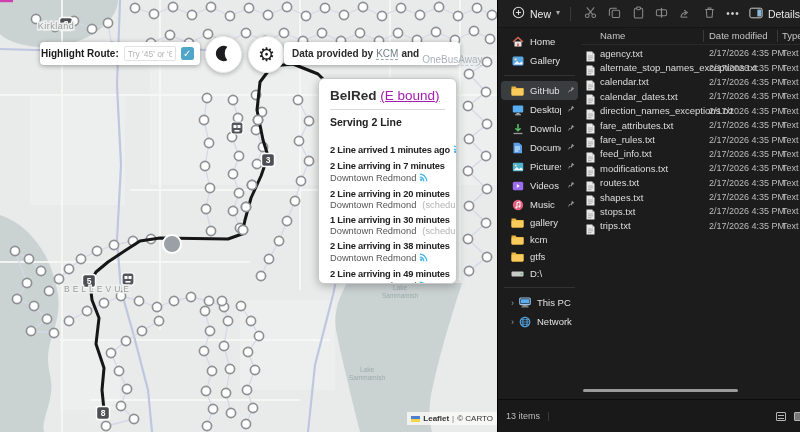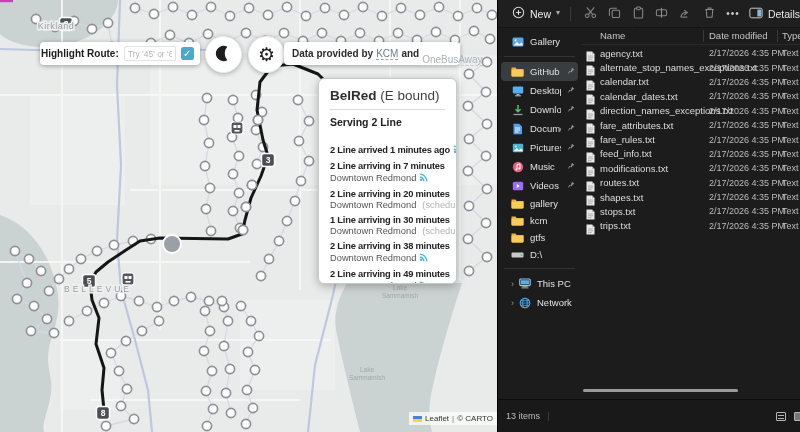--- a/index.html
+++ b/index.html
@@ -30,36 +30,36 @@
   .credit-box { left:284px; top:42px; width:176px; height:23px; padding:0 8px; font-size:10px;
                 color:#2b2b2b; white-space:nowrap; gap:3px; }
   .credit-box b { font-weight:bold; }
   .credit-link { color:#6f7d85; text-decoration:none; border-bottom:1px dashed #9aa6ad; cursor:pointer; }
   .credit-link.dim { color:#a9b2b8; border-bottom-color:#c3cbd0;margin-top:12px; }
 
   .popup { position:absolute; left:318px; top:78px; width:139px; height:206px; background:#fff;
     border:1px solid #c9c9c9; border-radius:6px; box-shadow:0 2px 10px rgba(0,0,0,.28);
     padding:9px 11px 0 11px; overflow:hidden; }
   .popup h3 { font-size:13.5px; color:#2f2f2f; font-weight:bold; white-space:nowrap; }
-  .popup h3 .sub { color:#404040; font-weight:normal; }
+  .popup h3 .sub { color:#a21caf; font-weight:normal;text-decoration:underline; }
   .popup hr { border:none; border-top:1px solid #d9d9d9; margin:6px 0 6px 0; }
   .serving { font-size:10.5px; font-weight:bold; color:#222; margin-bottom:16px; }
   .arrival { margin-top:5px; }
   .arrival .l1 { font-size:9.3px; font-weight:bold; color:#222; white-space:nowrap;
                  letter-spacing:-.2px; display:flex; align-items:center; gap:3px;text-align:center; }
   .arrival .l2 { font-size:9.3px; color:#555; white-space:nowrap; display:flex; align-items:center; gap:3px; margin-top:1px; }
   .arrival .sched { color:#b3b3b3; margin-left:3px; }
   .live-ic { flex:none; display:inline-block; }
 
   .attribution { position:absolute; right:0; bottom:7px; height:13px; background:rgba(250,250,248,.8);
     font-size:8px; color:#333; display:flex; align-items:center; padding:0 4px; gap:3px; }
   .flag { width:9px; height:6px; display:inline-block; }
   .flag i { display:block; height:3px; }
   .flag .b { background:#4f7fd0; } .flag .y { background:#f6d34b; }
-  .attribution b { font-weight:normal; }
+  .attribution b { font-weight:bold; }
   .attribution .sep { color:#777; }
 
   
   .explorer { position:absolute; left:497px; top:0; width:315px; height:432px; background:#1c1c1c;
     border-left:1px solid #000; color:#e3e3e3; }
   .cmdbar { position:absolute; left:0; top:0; width:100%; height:28px; background:#1f1f1f;
     border-bottom:1px solid #151515; display:flex; align-items:center; padding:0 8px; }
   .new-btn { display:flex; align-items:center; gap:5px; background:none; border:none; color:#ececec;
     font-size:10.5px; font-family:inherit; padding:3px 6px; border-radius:4px; cursor:pointer; }
   .chev { color:#aaa; font-size:8px; margin-top:-3px; }
@@ -534,20 +534,30 @@
         </span>
         <span>Details</span>
       </button>
     </div>
 
     <div class="body">
       <div class="sidebar" id="sidebar">
           <div class="side-item">
             <span class="ic">
               <svg width="12" height="12" viewBox="0 0 12 12">
+                <path d="M1 6 6 1.4 11 6" fill="none" stroke="#d86a55" stroke-width="1.4"></path>
+                <path d="M2.5 5.5v5h7v-5z" fill="#e7e7e7"></path>
+                <rect x="5" y="7.5" width="2" height="3" fill="#d86a55"></rect>
+              </svg>
+            </span>
+            <span class="lbl">Home</span>
+          </div>
+          <div class="side-item">
+            <span class="ic">
+              <svg width="12" height="12" viewBox="0 0 12 12">
                 <rect x="0.5" y="1.5" width="11" height="9" rx="1.5" fill="#5aa7e8"></rect>
                 <circle cx="3.6" cy="4.4" r="1.1" fill="#ffe18a"></circle>
                 <path d="M1.5 9.5 5 6l2.5 2.3L9.5 6.5l1 1v2z" fill="#fff" opacity=".9"></path>
               </svg>
             </span>
             <span class="lbl">Gallery</span>
           </div>
           <div class="side-div"></div>
           <div class="side-item selected">
             <span class="ic">
@@ -600,46 +610,46 @@
           </div>
           <div class="side-item">
             <span class="ic">
               <svg width="12" height="12" viewBox="0 0 12 12">
                 <rect x="0.8" y="1.8" width="10.4" height="8.4" rx="1" fill="#4fb3cf"></rect>
                 <circle cx="3.8" cy="4.5" r="1" fill="#ffe18a"></circle>
                 <path d="M1.5 9.3 4.8 6l2.2 2 2-1.6 1.7 1.5v1.4z" fill="#fff" opacity=".9"></path>
               </svg>
             </span>
             <span class="lbl">Pictures</span>
+            <span class="pin"><svg width="8" height="8" viewBox="0 0 10 10">
+                <path d="M6.2 0.8 9.2 3.8 7 4.4 5.6 7 3.2 4.6 0.8 9.2 4.8 5.2 5.6 3z" fill="#9a9a9a"></path>
+              </svg></span>
+          </div>
+          <div class="side-item">
+            <span class="ic">
+              <svg width="12" height="12" viewBox="0 0 12 12">
+                <rect x="0.8" y="1.8" width="10.4" height="8.4" rx="1.5" fill="#9a6cf0"></rect>
+                <path d="M4.8 4l3 2-3 2z" fill="#fff"></path>
+              </svg>
+            </span>
+            <span class="lbl">Videos</span>
             <span class="pin"><svg width="8" height="8" viewBox="0 0 10 10">
                 <path d="M6.2 0.8 9.2 3.8 7 4.4 5.6 7 3.2 4.6 0.8 9.2 4.8 5.2 5.6 3z" fill="#9a9a9a"></path>
               </svg></span>
           </div>
           <div class="side-item">
             <span class="ic">
               <svg width="12" height="12" viewBox="0 0 12 12">
                 <circle cx="6" cy="6" r="5.2" fill="#e85d7d"></circle>
                 <path d="M5 8.4V3.6l3-0.7v4.5" fill="none" stroke="#fff" stroke-width="1"></path>
                 <circle cx="4.4" cy="8.4" r="1" fill="#fff"></circle>
                 <circle cx="7.4" cy="7.4" r="1" fill="#fff"></circle>
               </svg>
             </span>
             <span class="lbl">Music</span>
-            <span class="pin"><svg width="8" height="8" viewBox="0 0 10 10">
-                <path d="M6.2 0.8 9.2 3.8 7 4.4 5.6 7 3.2 4.6 0.8 9.2 4.8 5.2 5.6 3z" fill="#9a9a9a"></path>
-              </svg></span>
-          </div>
-          <div class="side-item">
-            <span class="ic">
-              <svg width="12" height="12" viewBox="0 0 12 12">
-                <rect x="0.8" y="1.8" width="10.4" height="8.4" rx="1.5" fill="#9a6cf0"></rect>
-                <path d="M4.8 4l3 2-3 2z" fill="#fff"></path>
-              </svg>
-            </span>
-            <span class="lbl">Videos</span>
             <span class="pin"><svg width="8" height="8" viewBox="0 0 10 10">
                 <path d="M6.2 0.8 9.2 3.8 7 4.4 5.6 7 3.2 4.6 0.8 9.2 4.8 5.2 5.6 3z" fill="#9a9a9a"></path>
               </svg></span>
           </div>
           <div class="side-item small">
             <span class="ic">
               <svg width="13" height="11" viewBox="0 0 13 11">
                 <path d="M0.5 1.5h4l1.2 1.5h6.8v6.5a1 1 0 0 1-1 1h-10a1 1 0 0 1-1-1z" fill="#e8b33c"></path>
                 <path d="M0.5 3.8h12v5.7a1 1 0 0 1-1 1h-10a1 1 0 0 1-1-1z" fill="#f8cb5a"></path>
               </svg>

